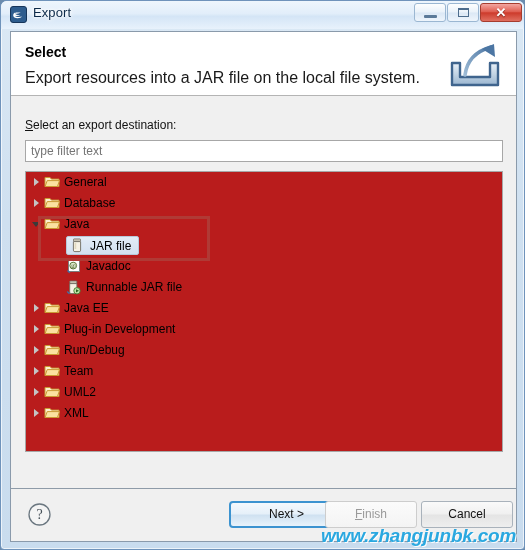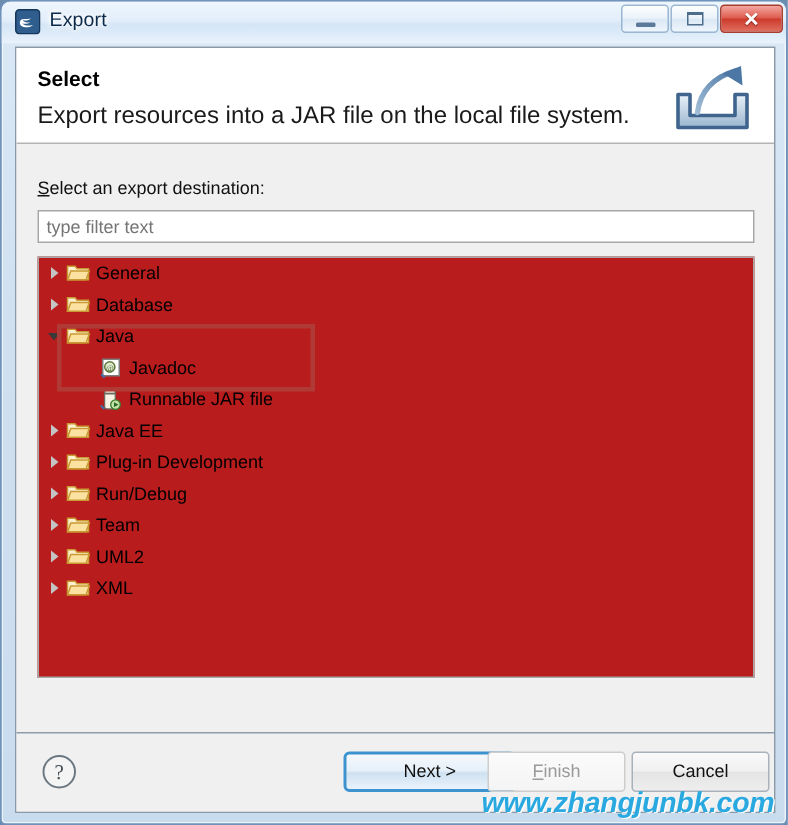--- a/index.html
+++ b/index.html
@@ -365,20 +365,25 @@
                   <path d="M3.2 5.6h12.3l-2.1 5.9H1.1z" fill="#fbe2a0" stroke="#c99a33" stroke-width="1"></path>
                 </svg></span><span class="tlabel">General</span></div>
             <div class="tree-row lvl1"><span class="twisty collapsed"></span><span class="ticon"><svg width="17" height="14" viewBox="0 0 17 14">
                   <path d="M1 2.5h5l1.4 1.6H15v7.4H1z" fill="#fdf0cf" stroke="#c99a33" stroke-width="1"></path>
                   <path d="M3.2 5.6h12.3l-2.1 5.9H1.1z" fill="#fbe2a0" stroke="#c99a33" stroke-width="1"></path>
                 </svg></span><span class="tlabel">Database</span></div>
             <div class="tree-row lvl1"><span class="twisty expanded"></span><span class="ticon"><svg width="17" height="14" viewBox="0 0 17 14">
                   <path d="M1 2.5h5l1.4 1.6H15v7.4H1z" fill="#fdf0cf" stroke="#c99a33" stroke-width="1"></path>
                   <path d="M3.2 5.6h12.3l-2.1 5.9H1.1z" fill="#fbe2a0" stroke="#c99a33" stroke-width="1"></path>
                 </svg></span><span class="tlabel">Java</span></div>
+            <div class="tree-row lvl2" id="row-jarfile"><span class="sel"><span class="ticon"><svg width="14" height="15" viewBox="0 0 14 15">
+                    <rect x="3.5" y="1" width="7" height="2.2" rx="0.6" fill="#e7e1cf" stroke="#6d6a60" stroke-width="0.9"></rect>
+                    <path d="M3.4 3.6h7.2v8.6a1.4 1.4 0 0 1-1.4 1.4H4.8a1.4 1.4 0 0 1-1.4-1.4z" fill="#f6f2e4" stroke="#6d6a60" stroke-width="0.9"></path>
+                    <rect x="4.6" y="5" width="1.6" height="6" fill="#d9cfae" opacity="0.7"></rect>
+                  </svg></span><span class="tlabel">JAR file</span></span></div>
             <div class="tree-row lvl2"><span class="ticon"><svg width="16" height="15" viewBox="0 0 16 15">
                   <rect x="2.5" y="1.5" width="11" height="11" fill="#ffffff" stroke="#7d7d7d" stroke-width="1"></rect>
                   <circle cx="7.2" cy="6.6" r="3.4" fill="#dfe9cf" stroke="#5d7a3b" stroke-width="1"></circle>
                   <text x="7.2" y="9" font-family="Liberation Serif, serif" font-size="5.6" fill="#3d5a1f" text-anchor="middle">@</text>
                   <path d="M1.5 11.5l2.3 2.3" stroke="#3f6fa8" stroke-width="1.4"></path>
                 </svg></span><span class="tlabel">Javadoc</span></div>
             <div class="tree-row lvl2"><span class="ticon"><svg width="16" height="15" viewBox="0 0 16 15">
                   <rect x="3.8" y="1" width="7" height="2.2" rx="0.6" fill="#e7e1cf" stroke="#6d6a60" stroke-width="0.9"></rect>
                   <path d="M3.7 3.6h7.2v8.6a1.4 1.4 0 0 1-1.4 1.4H5.1a1.4 1.4 0 0 1-1.4-1.4z" fill="#f6f2e4" stroke="#6d6a60" stroke-width="0.9"></path>
                   <circle cx="11" cy="10.8" r="3.2" fill="#bfe3a8" stroke="#3f7a2c" stroke-width="0.9"></circle>

